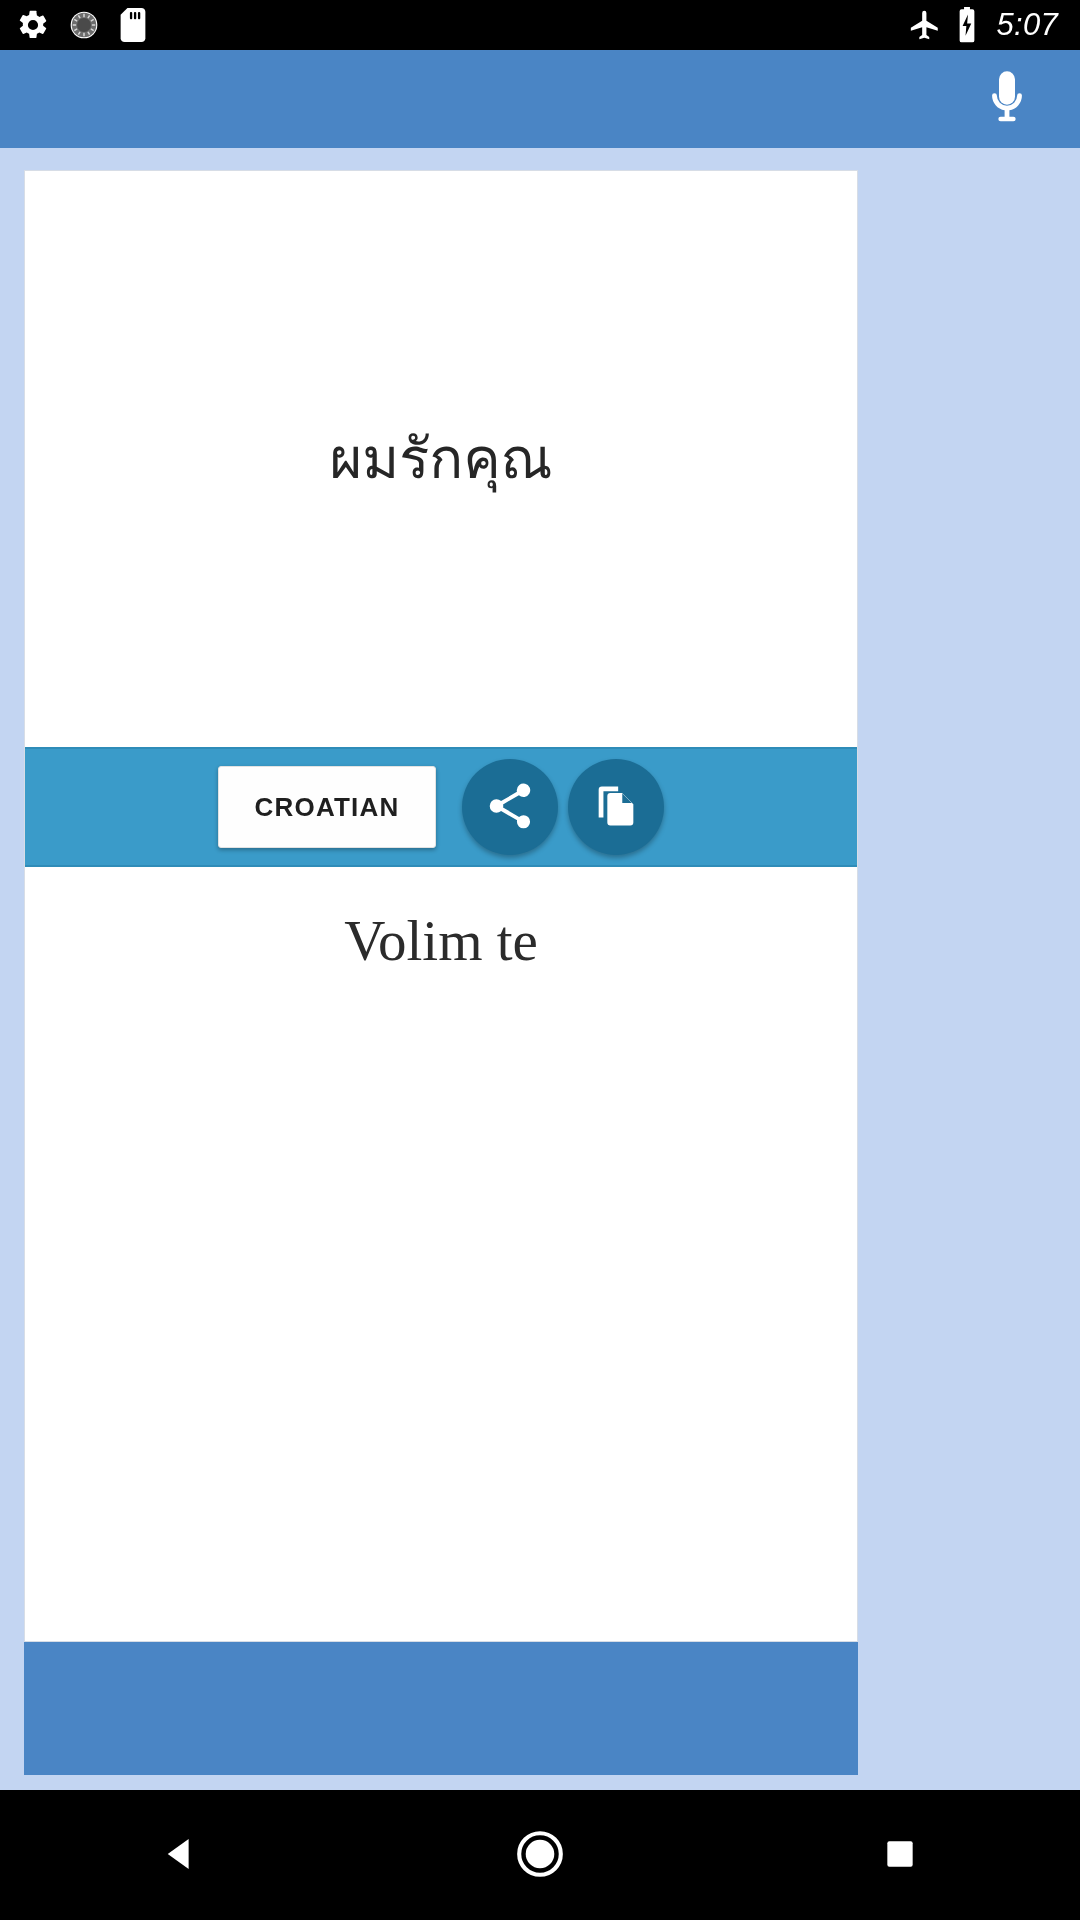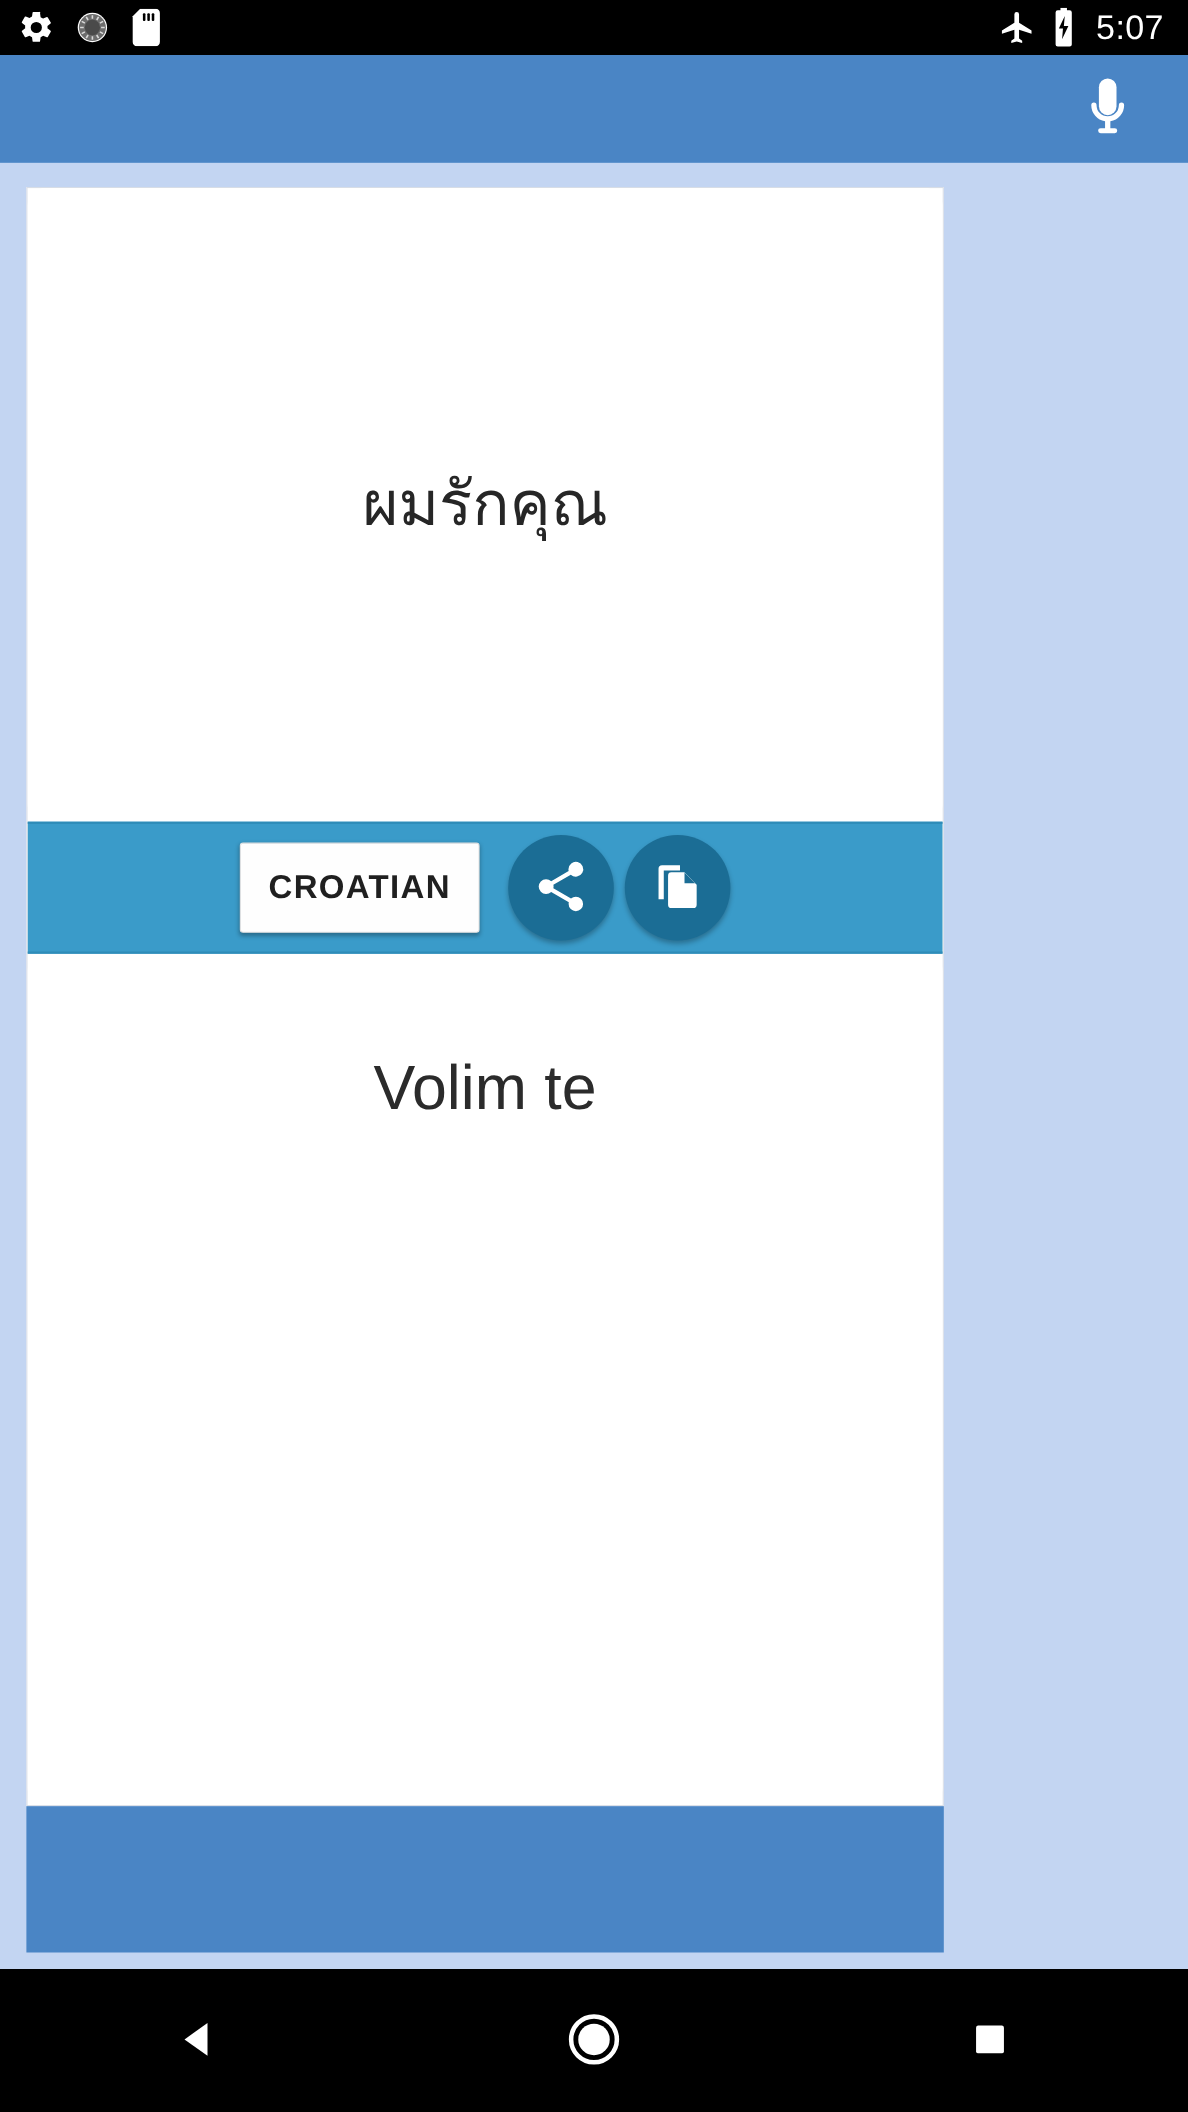--- a/index.html
+++ b/index.html
@@ -25,20 +25,21 @@
   .status-bar {
     position: absolute;
     left: 0; top: 0;
     width: 1080px;
     height: 50px;
     background: #000000;
     display: flex;
     align-items: center;
     box-sizing: border-box;
     padding: 0 22px 0 16px;
+    font-style: italic;
   }
   .status-left {
     display: flex;
     align-items: center;
     gap: 18px;
   }
   .status-right {
     margin-left: auto;
     display: flex;
     align-items: center;
@@ -123,23 +124,22 @@
     font-family: "DejaVu Sans", "Liberation Sans", sans-serif;
     font-weight: 400;
     padding: 0 40px;
   }
   .target-text {
     color: #2b2b2b;
     font-size: 57px;
     line-height: 1.2;
     text-align: center;
     font-weight: 300;
-    font-family: Liberation Sans, sans-serif;
+    font-family: Liberation Serif, serif;
     padding: 0 40px;
-    margin-top: 48px;
   }
 
   
   .lang-toolbar {
     height: 120px;
     background: #3a9bc9;
     display: flex;
     align-items: center;
     justify-content: center;
     gap: 0;
@@ -150,21 +150,21 @@
     position: relative;
   }
   .lang-button {
     width: 218px;
     height: 82px;
     background: #fefefe;
     border: 1px solid #e2e2e2;
     border-radius: 3px;
     box-shadow: 0 2px 4px rgba(0,0,0,0.30);
     color: #1f1f1f;
-    font-size: 30px;
+    font-size: 26px;
     font-weight: 700;
     letter-spacing: 1.2px;
     display: flex;
     align-items: center;
     justify-content: center;
     cursor: pointer;
     font-family: "Liberation Sans", "DejaVu Sans", sans-serif;
     padding: 0;
   }
   .lang-button-left  { margin-right: 26px; }

